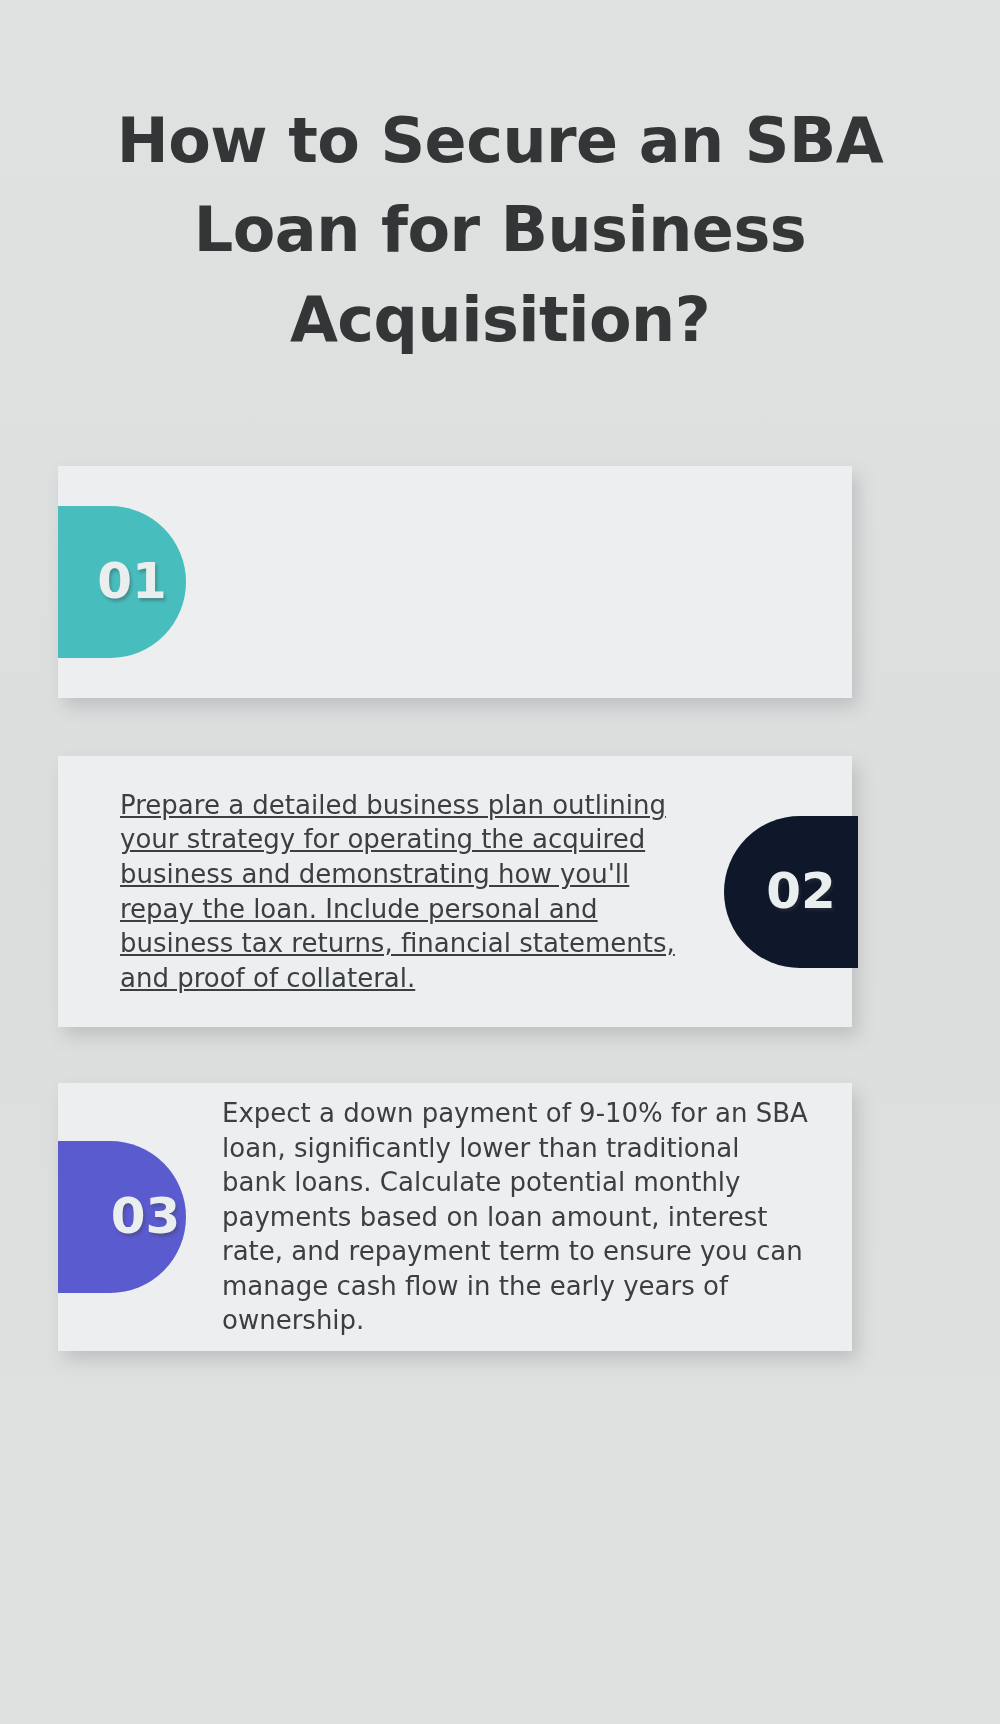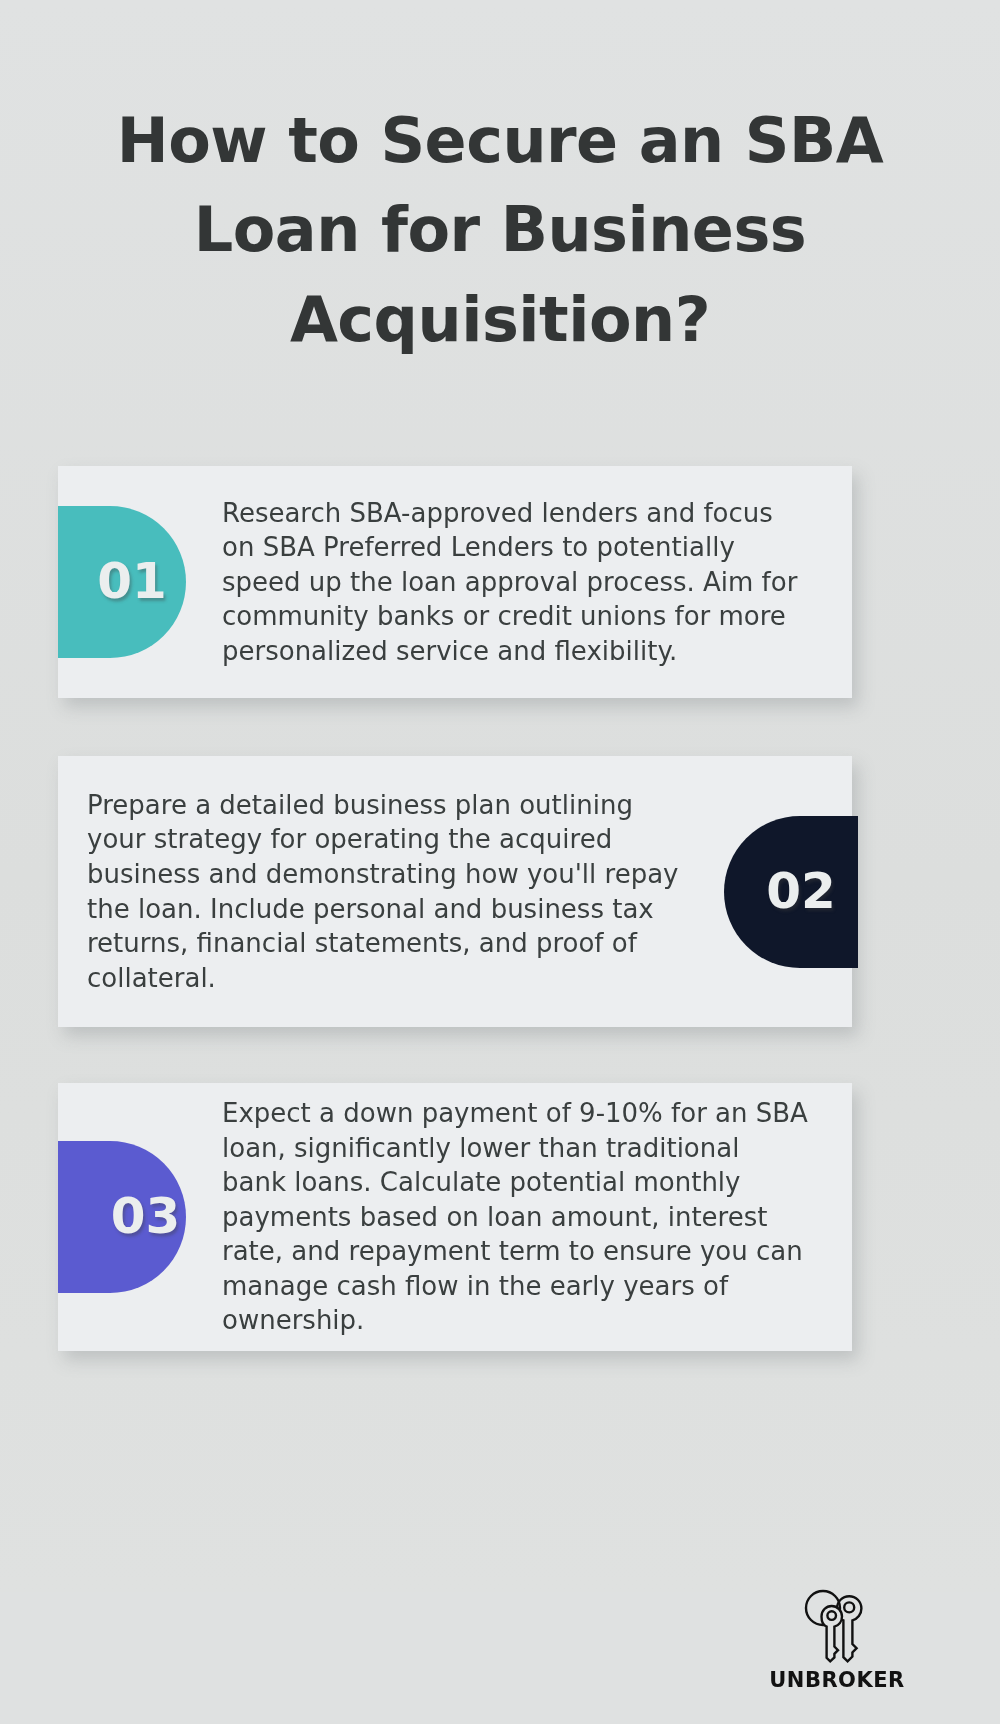--- a/index.html
+++ b/index.html
@@ -96,21 +96,21 @@
   
   .card-text {
     font-family: "DejaVu Sans", "Liberation Sans", sans-serif;
     font-size: 26px;
     line-height: 1.33;
     color: #3a3f3f;
     flex: 1 1 auto;
   }
 
   .card-1 .card-text { padding: 0 40px 0 36px; }
-  .card-2 .card-text { padding: 0 36px 0 29px; }
+  .card-2 .card-text { padding: 0 36px 0 62px; text-decoration: underline; }
   .card-3 .card-text { padding: 0 44px 0 36px; }
 
   
   .logo {
     position: absolute;
     left: 742px;
     top: 1588px;
     width: 190px;
     height: 118px;
     display: flex;
@@ -136,49 +136,30 @@
 <div class="page">
 
   <div class="title-wrap">
     <h1 class="title">How to Secure an SBA Loan for Business Acquisition?</h1>
   </div>
 
   <div class="card card-1">
     <div class="badge badge-left badge-teal">
       <span>01</span>
     </div>
-    <p class="card-text">Research SBA-approved lenders and focus on SBA Preferred Lenders to potentially speed up the loan approval process. Aim for community banks or credit unions for more personalized service and flexibility.</p>
   </div>
 
   <div class="card card-2">
     <div class="badge badge-right badge-pink">
       <span>02</span>
     </div>
     <p class="card-text">Prepare a detailed business plan outlining your strategy for operating the acquired business and demonstrating how you'll repay the loan. Include personal and business tax returns, financial statements, and proof of collateral.</p>
   </div>
 
   <div class="card card-3">
     <div class="badge badge-left badge-purple">
       <span>03</span>
     </div>
     <p class="card-text">Expect a down payment of 9-10% for an SBA loan, significantly lower than traditional bank loans. Calculate potential monthly payments based on loan amount, interest rate, and repayment term to ensure you can manage cash flow in the early years of ownership.</p>
   </div>
 
-  <div class="logo">
-    <svg class="logo-mark" viewBox="0 0 96 78">
-      <g fill="none" stroke="#111111" stroke-width="2.4">
-        <circle cx="34" cy="20" r="17"></circle>
-        <path d="M48 20.5 C48 13.6 53.4 8.2 60.2 8.2 C67 8.2 72.4 13.6 72.4 20.5
-                 C72.4 26.2 68.6 31 63.4 32.4
-                 L63.4 56 L67.6 60.2 L63.4 64.4 L63.4 68.6 L58.6 73.4 L54.4 69.2
-                 L54.4 32.4 C49.6 30.8 48 26.2 48 20.5 Z"></path>
-        <circle cx="60.2" cy="19.4" r="5"></circle>
-        <path d="M32.5 28.5 C32.5 22.6 37 18 42.7 18 C48.4 18 53 22.6 53 28.5
-                 C53 33.4 49.8 37.4 45.4 38.6
-                 L45.4 58.6 L49 62.2 L45.4 65.8 L45.4 69.4 L41.2 73.4 L37.6 69.8
-                 L37.6 38.6 C33.6 37.2 32.5 33.4 32.5 28.5 Z" fill="#e0e2e2"></path>
-        <circle cx="42.7" cy="27.6" r="4.3"></circle>
-      </g>
-    </svg>
-    <div class="logo-word">UNBROKER</div>
-  </div>
 
 </div>
 
 </body></html>

